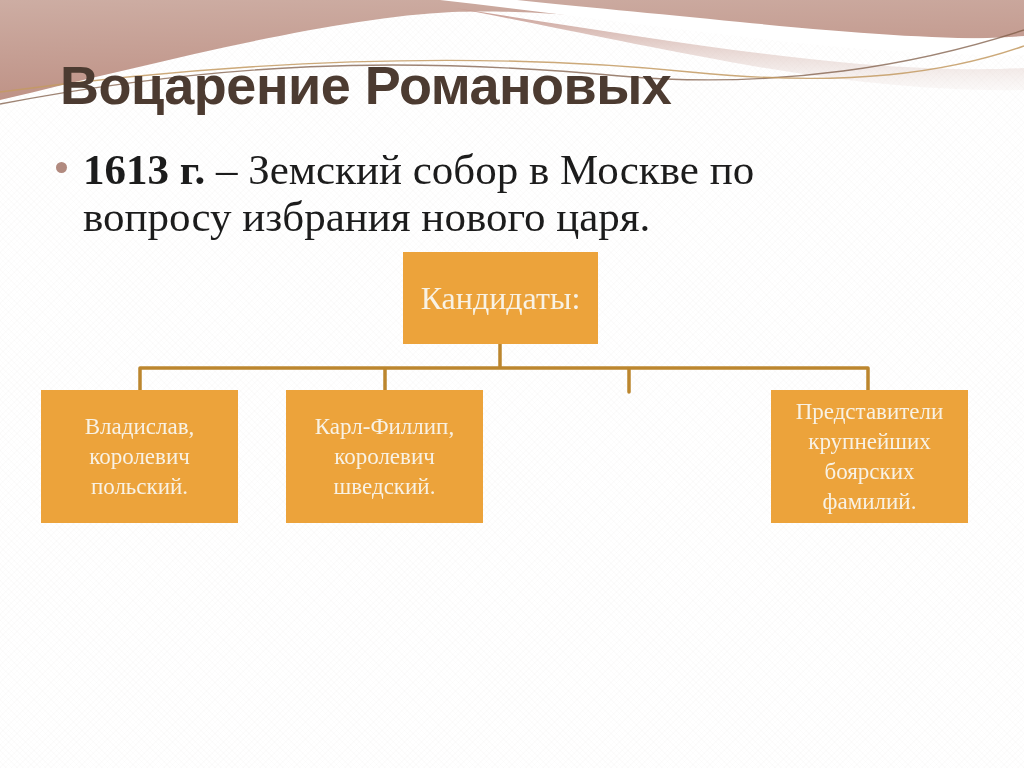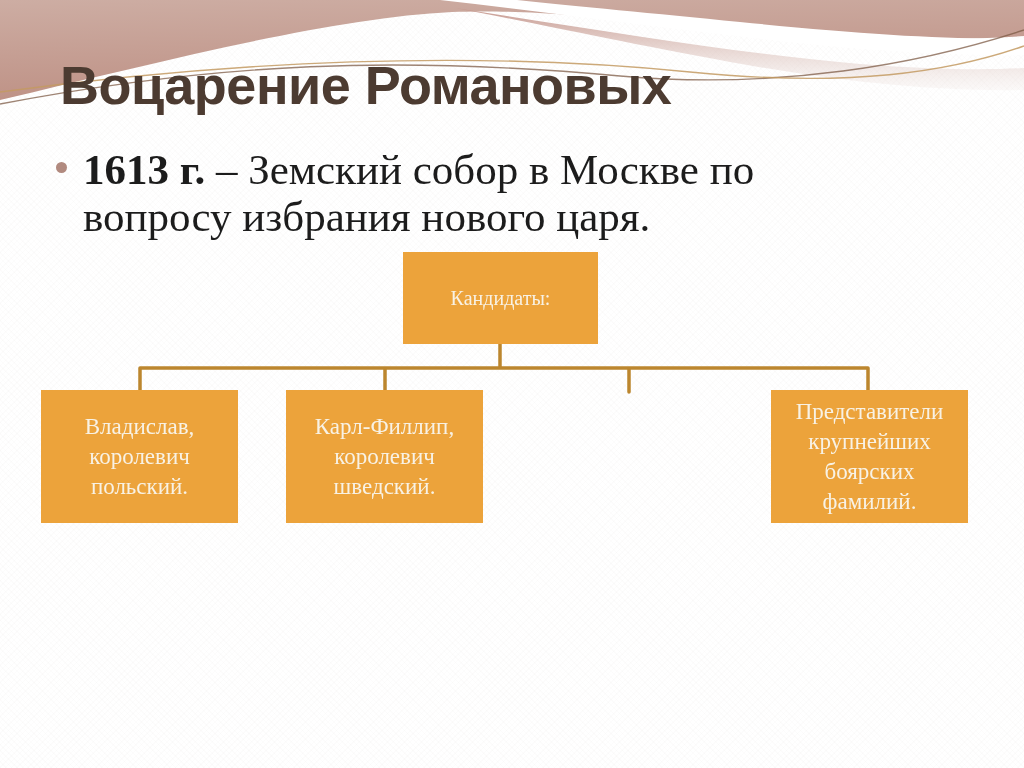--- a/index.html
+++ b/index.html
@@ -48,21 +48,21 @@
   .node{
     position:absolute;
     background:#ECA33B;
     color:#F8F2E5;
     display:flex;align-items:center;justify-content:center;
     text-align:center;
     z-index:2;
   }
   .root-node{
     left:403px;top:252px;width:195px;height:92px;
-    font-size:20px;line-height:31px;
+    font-size:32px;line-height:31px;
   }
   .child-node{
     top:390px;width:197px;height:133px;
     font-size:23px;line-height:30px;
     padding:0 8px;box-sizing:border-box;
   }
 </style>
 </head>
 <body>
 

